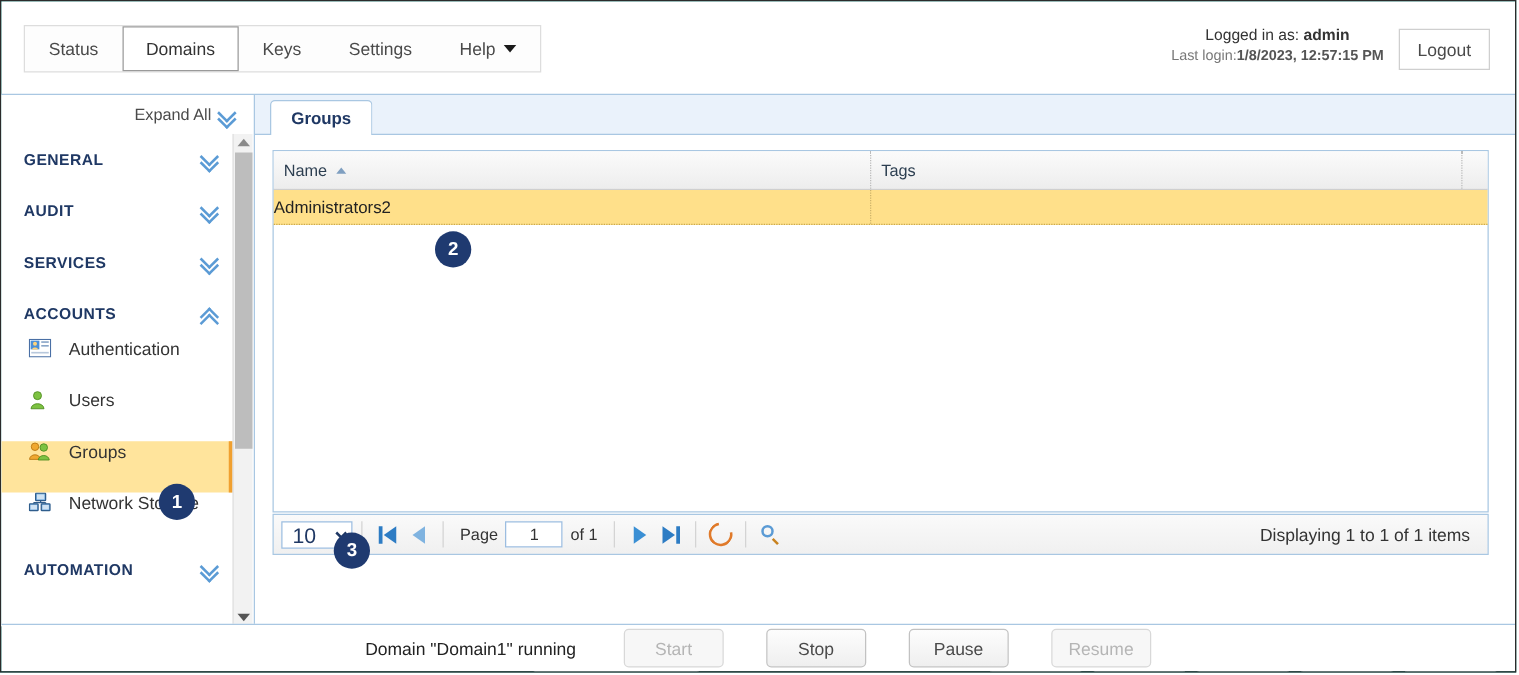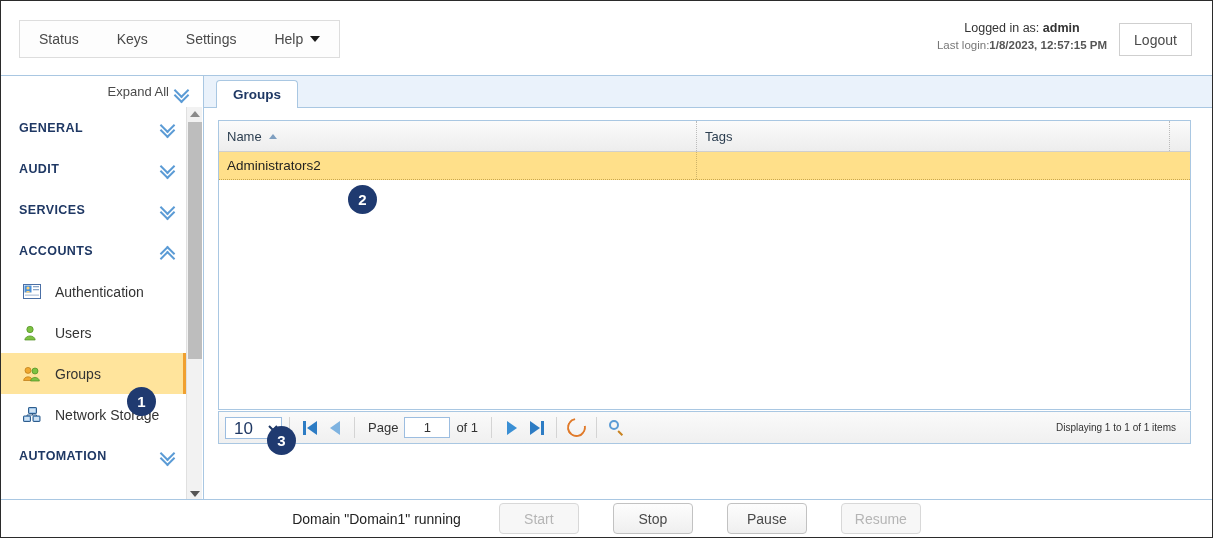--- a/index.html
+++ b/index.html
@@ -156,21 +156,20 @@
     letter-spacing: 0.4px;
     color: #1f3864;
     cursor: pointer;
     box-sizing: border-box;
     position: relative;
   }
   .nav-group .chev { position: absolute; right: 12px; top: 13px; }
   .nav-item {
     height: 41px;
     display: flex;
-    align-items: center;
     padding-left: 22px;
     font-size: 14px;
     color: #333333;
     cursor: pointer;
     box-sizing: border-box;
     position: relative;
   }
   .nav-item.selected {
     background: #ffe49c;
     border-right: 4px solid #f0a030;
@@ -288,21 +287,20 @@
   .grid-row {
     display: flex;
     height: 28px;
     background: #ffe08a;
     border-bottom: 1px dotted #c9a84c;
     box-sizing: border-box;
     cursor: pointer;
   }
   .gc {
     display: flex; align-items: center;
-    padding-left: 8px;
     font-size: 13.5px;
     color: #222222;
     border-right: 1px dotted #cdb36a;
     box-sizing: border-box;
     position: relative;
   }
   .gc.c-name { width: 478px; }
   .gc.c-tags { width: 473px; border-right: none; }
 
   
@@ -369,21 +367,21 @@
     width: 10px; height: 10px; border: 2.2px solid #5b9bd5;
     border-radius: 50%; box-sizing: border-box;
   }
   .search-ico::after {
     content: ""; position: absolute; left: 9px; top: 10px;
     width: 6px; height: 2.4px; background: #c8821f;
     transform: rotate(45deg); transform-origin: left center;
   }
   .displaying {
     margin-left: auto;
-    font-size: 10px;
+    font-size: 14px;
     color: #333333;
     padding-right: 8px;
     white-space: nowrap;
   }
 
   
   .btn {
     font-family: inherit;
     font-size: 13.5px;
     color: #4a4a4a;
@@ -452,20 +450,23 @@
 </head>
 <body>
 
 <div id="app">
 
   <div class="topbar">
 
     <div class="navtabs">
       <div class="navtab">
         <span>Status</span>
+      </div>
+      <div class="navtab active">
+        <span>Domains</span>
       </div>
       <div class="navtab">
         <span>Keys</span>
       </div>
       <div class="navtab">
         <span>Settings</span>
       </div>
       <div class="navtab">
         <span>Help</span>
         <span class="caret"></span>

